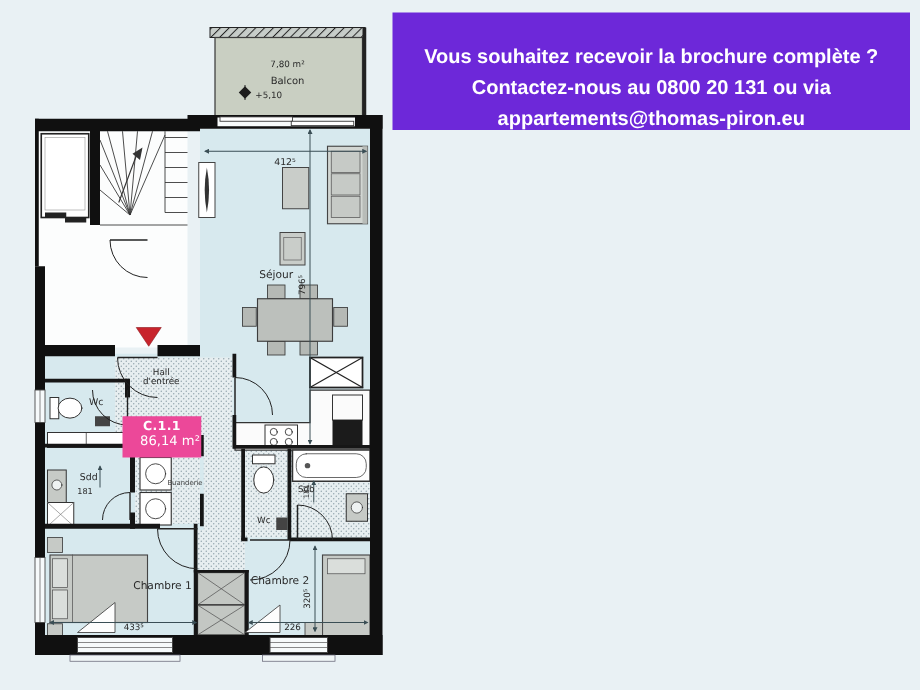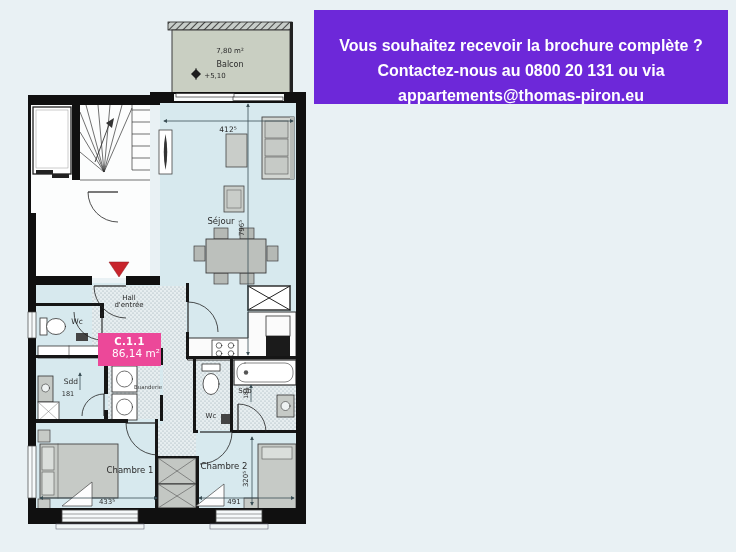--- a/index.html
+++ b/index.html
@@ -274,21 +274,21 @@
   <div class="lbl" style="left:71px;top:382px;font-size:7.5px;">Sdd</div>
   <div class="lbl" style="left:68px;top:394px;font-size:6.5px;">181</div>
   <div class="lbl" style="left:148px;top:388px;font-size:5.5px;color:#444;">Buanderie</div>
   <div class="lbl" style="left:211px;top:417px;font-size:7px;">Wc</div>
   <div class="lbl" style="left:245px;top:392px;font-size:7px;">Sdb</div>
   <div class="lbl v" style="left:246px;top:393px;font-size:6px;">181</div>
   <div class="lbl" style="left:130px;top:470px;font-size:8.5px;">Chambre 1</div>
   <div class="lbl" style="left:107px;top:503px;font-size:7px;">433⁵</div>
   <div class="lbl" style="left:224px;top:466px;font-size:8.5px;">Chambre 2</div>
   <div class="lbl v" style="left:247px;top:479px;font-size:7px;">320⁵</div>
-  <div class="lbl" style="left:234px;top:503px;font-size:7px;">491</div>
+  <div class="lbl" style="left:234px;top:503px;font-size:7px;">226</div>
 
   <div class="badge">
     <div class="code">C.1.1</div>
     <div class="area">86,14 m²</div>
   </div>
 
   <div class="banner">
     <div>Vous souhaitez recevoir la brochure complète ?</div>
     <div>Contactez-nous au 0800 20 131 ou via</div>
     <div>appartements@thomas-piron.eu</div>

